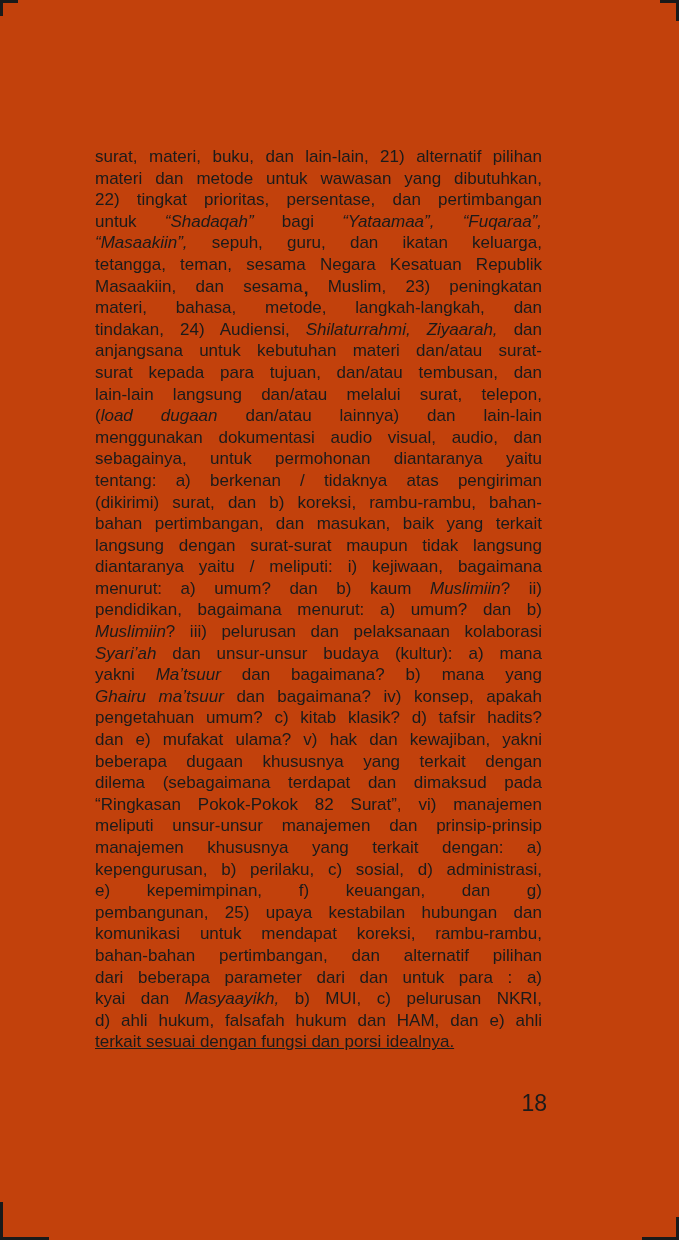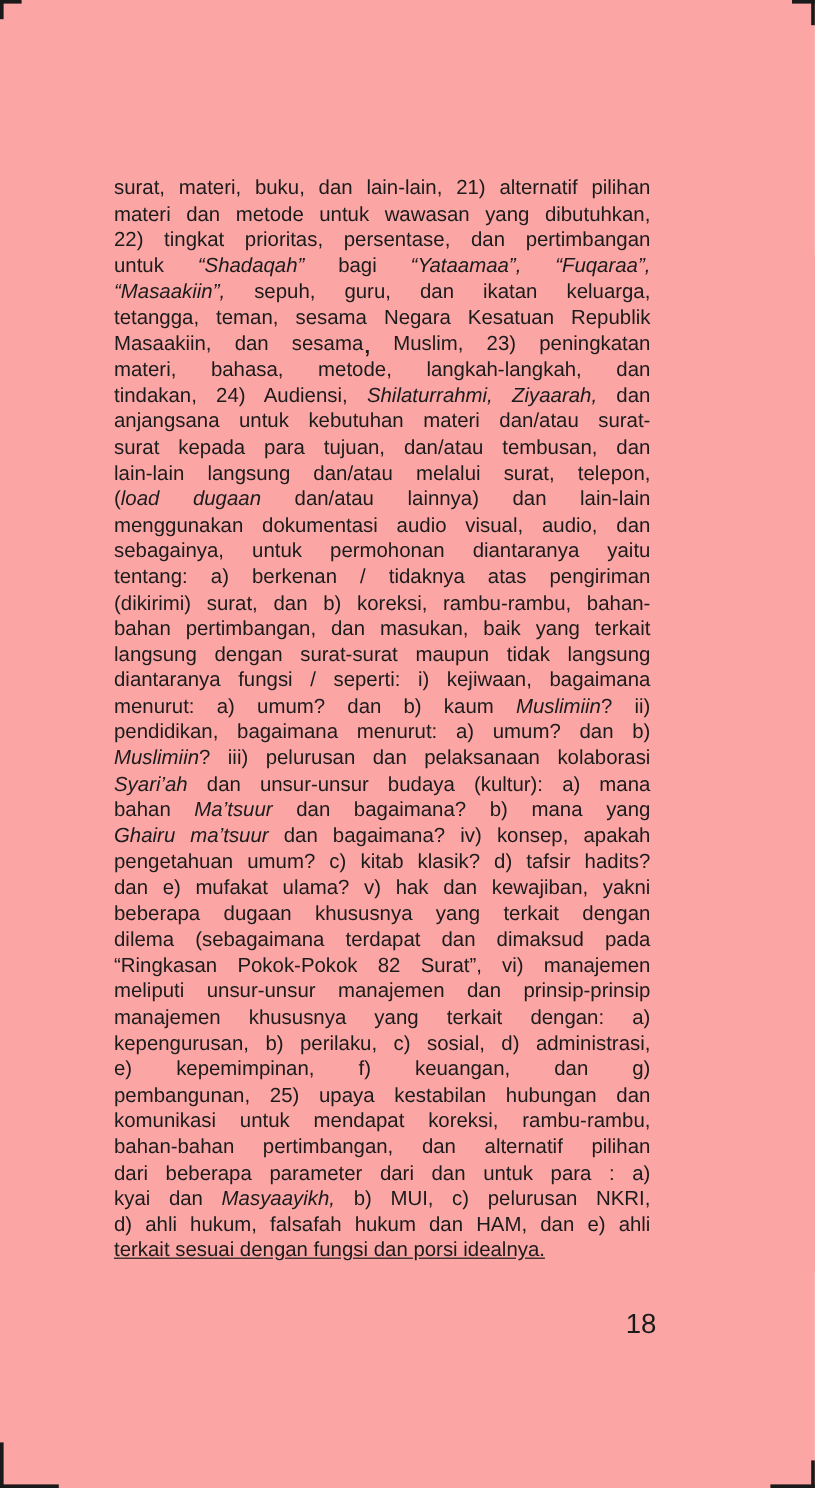--- a/index.html
+++ b/index.html
@@ -5,21 +5,21 @@
   html, body { margin: 0; padding: 0; }
   body {
     width: 679px; height: 1240px;
     background: #ffffff;
     position: relative;
     overflow: hidden;
     font-family: "Liberation Sans", sans-serif;
   }
   .page {
     position: absolute; inset: 0;
-    background: #fca5a5;
+    background: #c2410c;
   }
   
   .corner { position: absolute; border-color: #1a1a1a; border-style: solid; }
   .corner-tl { top: 0; left: 0;  width: 15px; height: 13px; border-width: 3px 0 0 3px; }
   .corner-tr { top: 0; right: 0; width: 16px; height: 18px; border-width: 3px 3px 0 0; }
   .corner-bl { bottom: 0; left: 0;  width: 46px; height: 35px; border-width: 0 0 3px 3px; }
   .corner-br { bottom: 0; right: 0; width: 34px; height: 20px; border-width: 0 3px 3px 0; }
 
   .text-block {
     position: absolute;
@@ -77,26 +77,26 @@
       <div class="line"><span>anjangsana untuk kebutuhan materi dan/atau surat-</span></div>
       <div class="line"><span>surat kepada para tujuan, dan/atau tembusan, dan</span></div>
       <div class="line"><span>lain-lain langsung dan/atau melalui surat, telepon,</span></div>
       <div class="line"><span>(</span><span class="it">load dugaan</span><span> dan/atau lainnya) dan lain-lain</span></div>
       <div class="line"><span>menggunakan dokumentasi audio visual, audio, dan</span></div>
       <div class="line"><span>sebagainya, untuk permohonan diantaranya yaitu</span></div>
       <div class="line"><span>tentang: a) berkenan / tidaknya atas pengiriman</span></div>
       <div class="line"><span>(dikirimi) surat, dan b) koreksi, rambu-rambu, bahan-</span></div>
       <div class="line"><span>bahan pertimbangan, dan masukan, baik yang terkait</span></div>
       <div class="line"><span>langsung dengan surat-surat maupun tidak langsung</span></div>
-      <div class="line"><span>diantaranya fungsi / seperti: i) kejiwaan, bagaimana</span></div>
+      <div class="line"><span>diantaranya yaitu / meliputi: i) kejiwaan, bagaimana</span></div>
       <div class="line"><span>menurut: a) umum? dan b) kaum </span><span class="it">Muslimiin</span><span>? ii)</span></div>
       <div class="line"><span>pendidikan, bagaimana menurut: a) umum? dan b)</span></div>
       <div class="line"><span class="it">Muslimiin</span><span>? iii) pelurusan dan pelaksanaan kolaborasi</span></div>
       <div class="line"><span class="it">Syari’ah</span><span> dan unsur-unsur budaya (kultur): a) mana</span></div>
-      <div class="line"><span>bahan </span><span class="it">Ma’tsuur</span><span> dan bagaimana? b) mana yang</span></div>
+      <div class="line"><span>yakni </span><span class="it">Ma’tsuur</span><span> dan bagaimana? b) mana yang</span></div>
       <div class="line"><span class="it">Ghairu ma’tsuur</span><span> dan bagaimana? iv) konsep, apakah</span></div>
       <div class="line"><span>pengetahuan umum? c) kitab klasik? d) tafsir hadits?</span></div>
       <div class="line"><span>dan e) mufakat ulama? v) hak dan kewajiban, yakni</span></div>
       <div class="line"><span>beberapa dugaan khususnya yang terkait dengan</span></div>
       <div class="line"><span>dilema (sebagaimana terdapat dan dimaksud pada</span></div>
       <div class="line"><span>“Ringkasan Pokok-Pokok 82 Surat”, vi) manajemen</span></div>
       <div class="line"><span>meliputi unsur-unsur manajemen dan prinsip-prinsip</span></div>
       <div class="line"><span>manajemen khususnya yang terkait dengan: a)</span></div>
       <div class="line"><span>kepengurusan, b) perilaku, c) sosial, d) administrasi,</span></div>
       <div class="line"><span>e) kepemimpinan, f) keuangan, dan g)</span></div>

